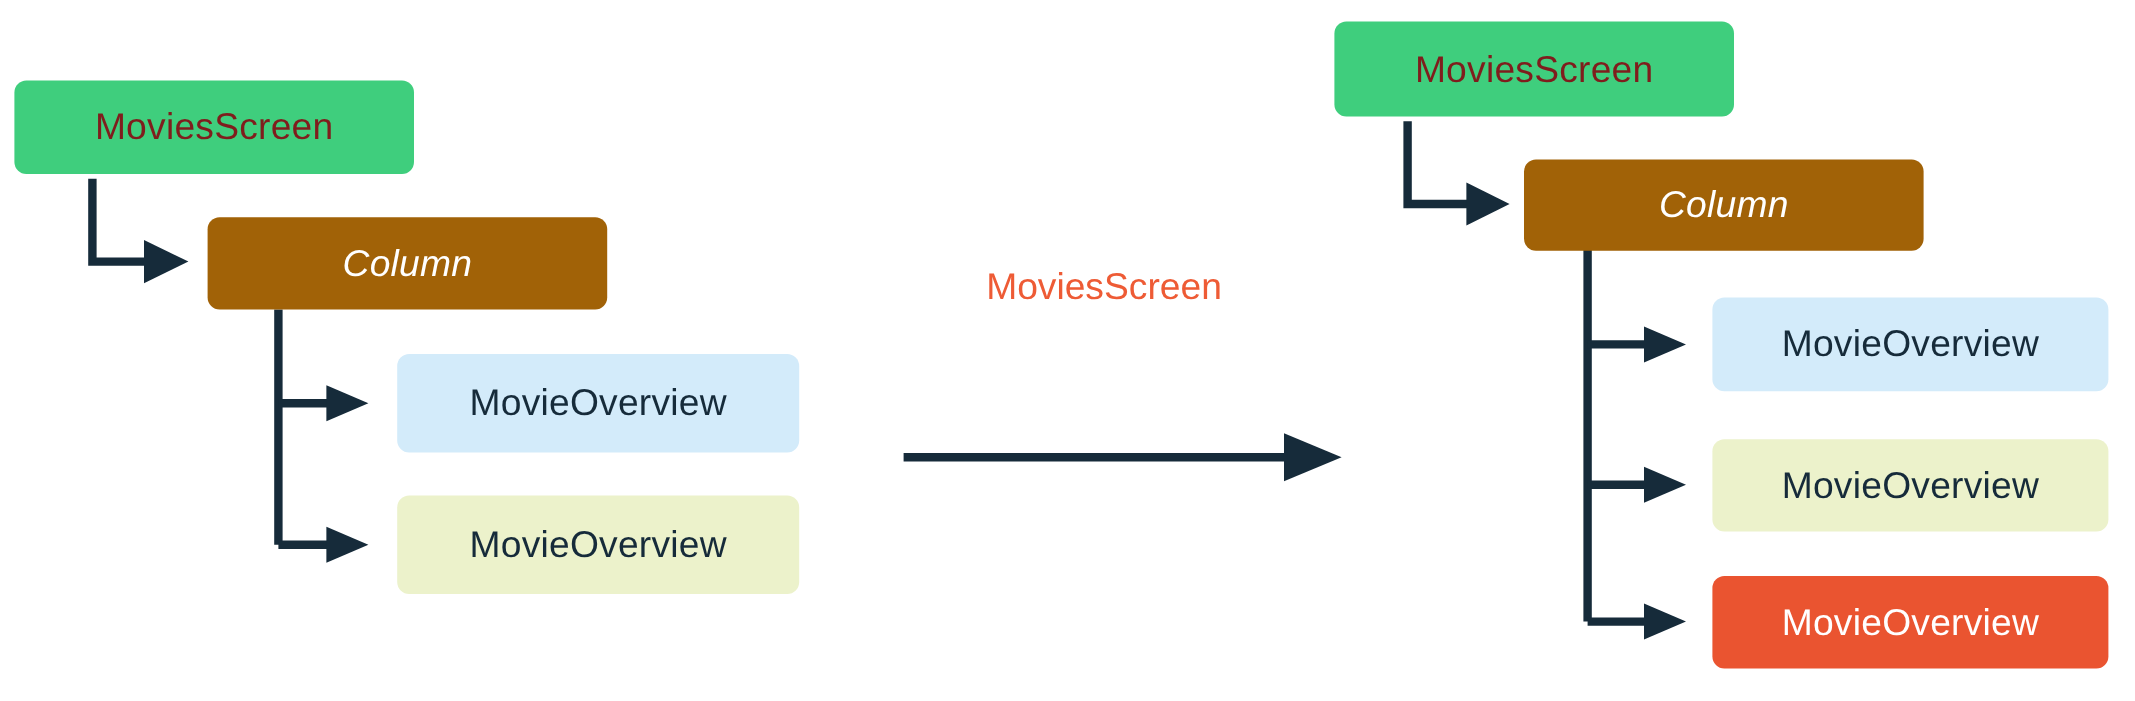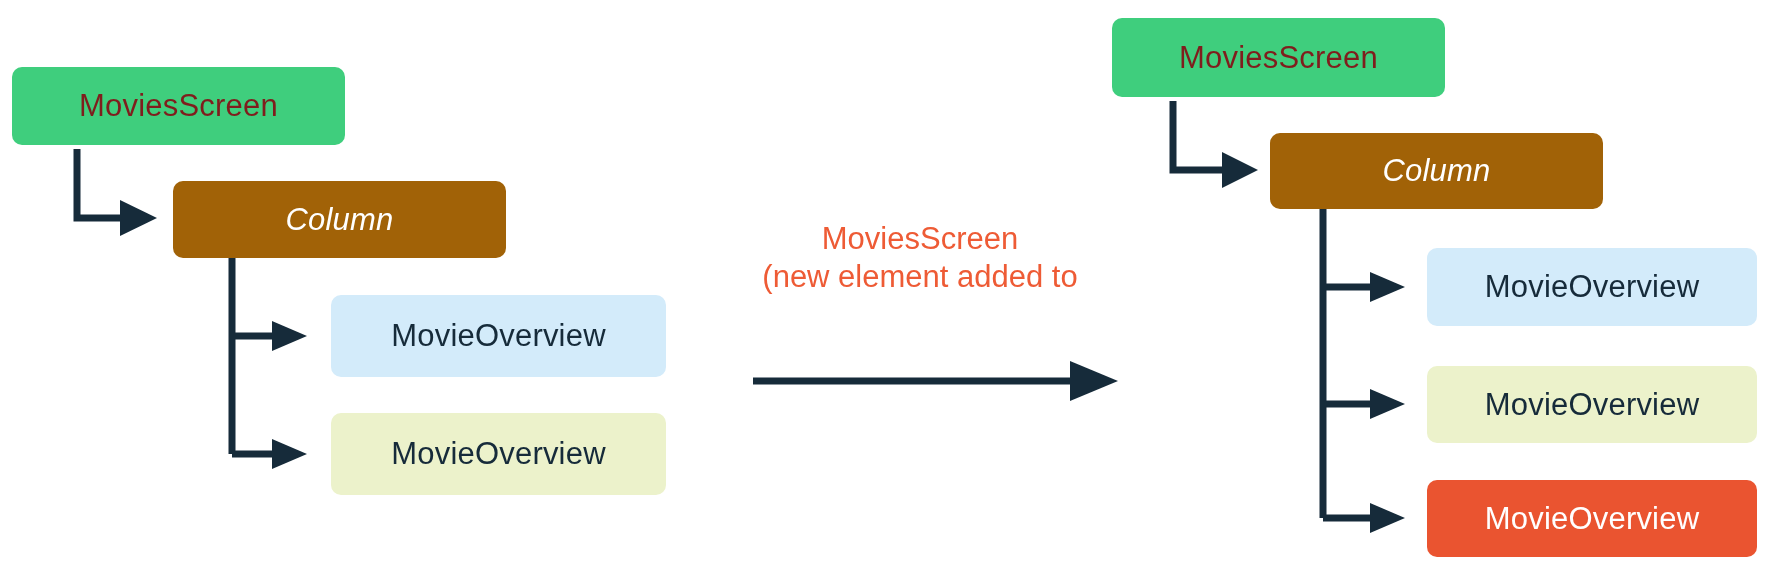--- a/index.html
+++ b/index.html
@@ -87,21 +87,20 @@
     </g>
   </svg>
 
   <div class="node green l-movies">MoviesScreen</div>
   <div class="node blue l-column">Column</div>
   <div class="node lightblue l-movie1">MovieOverview</div>
   <div class="node lightgreen l-movie2">MovieOverview</div>
 
   <div class="annotation">
     <div>MoviesScreen</div>
-    <div>(new element added to</div>
   </div>
 
   <div class="node green r-movies">MoviesScreen</div>
   <div class="node blue r-column">Column</div>
   <div class="node lightblue r-movie1">MovieOverview</div>
   <div class="node lightgreen r-movie2">MovieOverview</div>
   <div class="node orange r-movie3">MovieOverview</div>
 
 </div>
 

